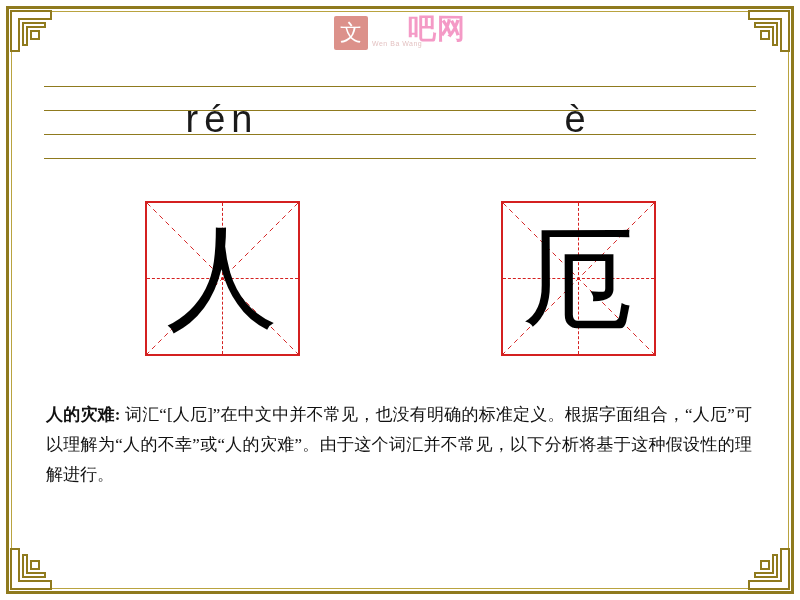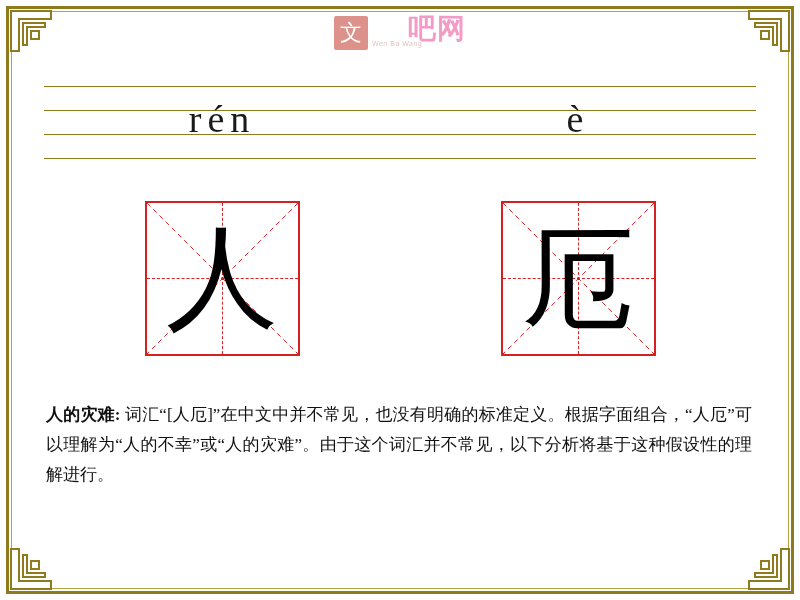--- a/index.html
+++ b/index.html
@@ -120,21 +120,21 @@
     top: 0;
     width: 100%;
     height: 72px;
     display: flex;
   }
   .pinyin-cell {
     flex: 1 1 0;
     display: flex;
     align-items: center;
     justify-content: center;
-    font-family: Liberation Serif, serif;
+    font-family: Liberation Sans, sans-serif;
     font-size: 38px;
     color: #1a1a1a;
     letter-spacing: 6px;
     padding-bottom: 6px;
     box-sizing: border-box;
   }
 
   
   .chars {
     position: absolute;

